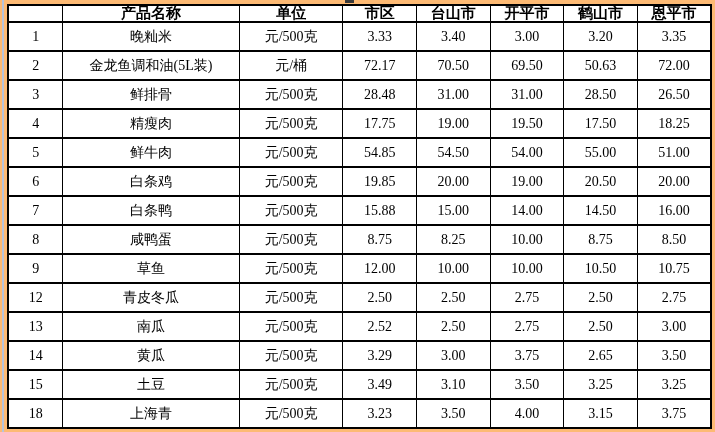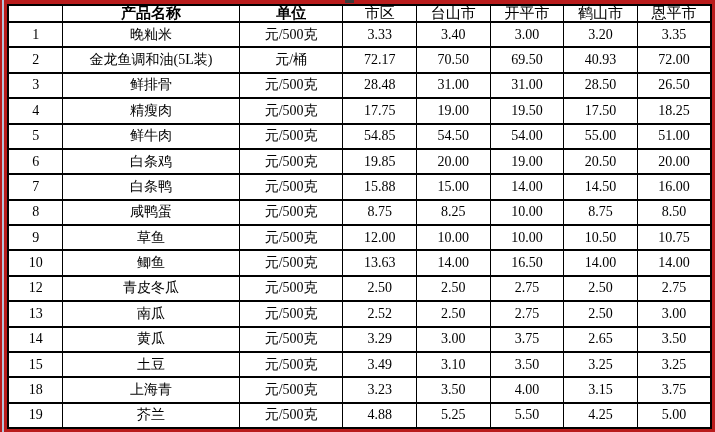--- a/index.html
+++ b/index.html
@@ -4,21 +4,21 @@
 <style>
   html, body {
     margin: 0;
     padding: 0;
     background: #ffffff;
   }
   .screen {
     position: relative;
     width: 715px;
     height: 432px;
-    background: #b91c1c;
+    background: #fdba74;
     overflow: hidden;
     font-family: "Liberation Serif", "DejaVu Serif", serif;
     color: #000000;
   }
   
   .gridline-left {
     position: absolute;
     left: 2px;
     top: 0;
     width: 2px;
@@ -55,21 +55,21 @@
     overflow: hidden;
     white-space: nowrap;
     font-size: 14px;
     line-height: 1;
   }
   table.price-table th:first-child,
   table.price-table td:first-child { border-left-width: 2px; }
   table.price-table th:last-child,
   table.price-table td:last-child { border-right-width: 2px; }
   table.price-table th {
-    font-weight: normal;
+    font-weight: bold;
     font-size: 15px;
   }
   table.price-table th.bold {
     font-weight: bold;
   }
   col.c-no   { width: 7.8%;  }
   col.c-name { width: 25.1%; }
   col.c-unit { width: 14.75%;}
   col.c-city { width: 10.47%;}
 </style>
@@ -113,21 +113,21 @@
           <td>3.20</td>
           <td>3.35</td>
         </tr>
         <tr>
           <td>2</td>
           <td>金龙鱼调和油(5L装)</td>
           <td>元/桶</td>
           <td>72.17</td>
           <td>70.50</td>
           <td>69.50</td>
-          <td>40.93</td>
+          <td>50.63</td>
           <td>72.00</td>
         </tr>
         <tr>
           <td>3</td>
           <td>鲜排骨</td>
           <td>元/500克</td>
           <td>28.48</td>
           <td>31.00</td>
           <td>31.00</td>
           <td>28.50</td>
@@ -187,30 +187,20 @@
           <td>9</td>
           <td>草鱼</td>
           <td>元/500克</td>
           <td>12.00</td>
           <td>10.00</td>
           <td>10.00</td>
           <td>10.50</td>
           <td>10.75</td>
         </tr>
         <tr>
-          <td>10</td>
-          <td>鲫鱼</td>
-          <td>元/500克</td>
-          <td>13.63</td>
-          <td>14.00</td>
-          <td>16.50</td>
-          <td>14.00</td>
-          <td>14.00</td>
-        </tr>
-        <tr>
           <td>12</td>
           <td>青皮冬瓜</td>
           <td>元/500克</td>
           <td>2.50</td>
           <td>2.50</td>
           <td>2.75</td>
           <td>2.50</td>
           <td>2.75</td>
         </tr>
         <tr>
@@ -246,25 +236,15 @@
         <tr>
           <td>18</td>
           <td>上海青</td>
           <td>元/500克</td>
           <td>3.23</td>
           <td>3.50</td>
           <td>4.00</td>
           <td>3.15</td>
           <td>3.75</td>
         </tr>
-        <tr>
-          <td>19</td>
-          <td>芥兰</td>
-          <td>元/500克</td>
-          <td>4.88</td>
-          <td>5.25</td>
-          <td>5.50</td>
-          <td>4.25</td>
-          <td>5.00</td>
-        </tr>
       </tbody>
   </table>
 </div>
 
 </body></html>

